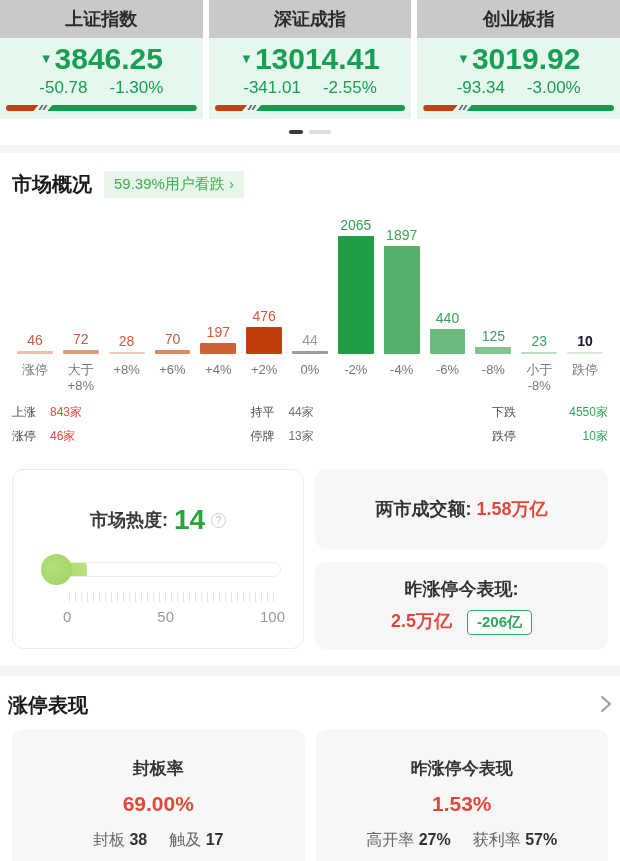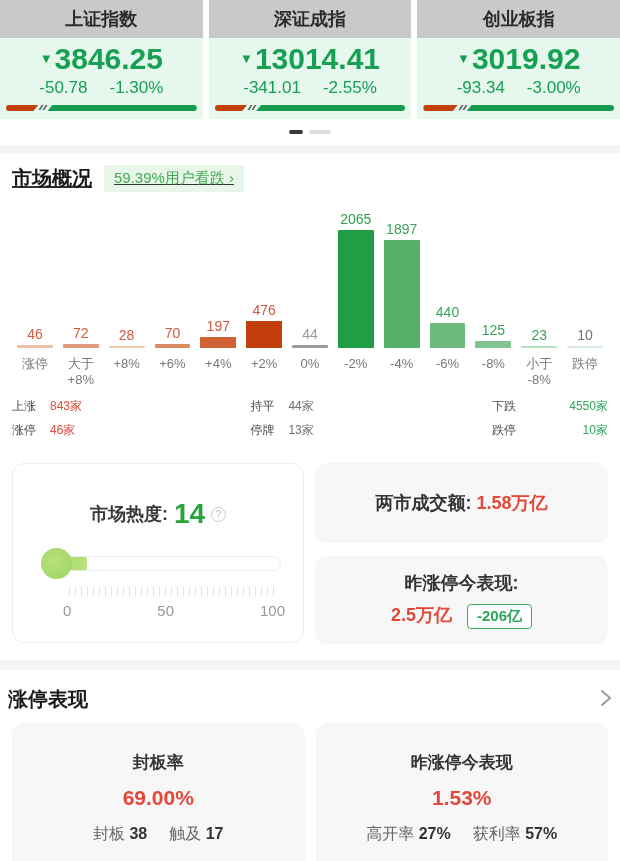--- a/index.html
+++ b/index.html
@@ -27,21 +27,21 @@
                  clip-path:polygon(5px 0,100% 0,100% 100%,0 100%); }
   
   .pager { height:26px; display:flex; align-items:center; justify-content:center; gap:6px; }
   .dash { height:4px; border-radius:2px; cursor:pointer; }
   .dash.active { width:14px; background:#3a3a3a; }
   .dash.idle { width:22px; background:#dcdcdc; }
   .divider { height:8px; background:#f4f4f4; }
   .divider.thick { height:10px; }
   
   .section { padding:0 12px; }
-  .sec-title-row { display:flex; align-items:center; margin-top:12px;text-decoration:underline; }
+  .sec-title-row { display:flex; align-items:center; margin-top:18px; }
   .sec-title { font-size:20px; font-weight:bold; color:#1a1a1a; }
   .badge-pill { margin-left:12px; background:#e8f6e9; color:#3fae53; font-size:15px; padding:4px 10px; border-radius:0; cursor:pointer; }
   .chart { display:flex; align-items:flex-end; margin-top:16px; height:140px; }
   .chart .col { flex:1; display:flex; flex-direction:column; align-items:center; justify-content:flex-end; margin:0 5px; }
   .chart .num { font-size:14px; margin-bottom:3px; }
   .chart .bar { width:100%; border-radius:1px; }
   .axis { display:flex; margin-top:8px; min-height:38px; }
   .axis .lab { flex:1; margin:0 2px; text-align:center; font-size:13px; color:#777; line-height:1.2; white-space:pre-line; }
   .stats { display:flex; margin-top:4px; font-size:12px; }
   .stats .s-col { display:flex; flex-direction:column; gap:7px; }
@@ -210,21 +210,21 @@
       </div>
       <div class="col">
         <div class="num" style="color: rgb(58, 162, 90);">125</div>
         <div class="bar" style="height: 7px; background: rgb(130, 197, 145);"></div>
       </div>
       <div class="col">
         <div class="num" style="color: rgb(58, 162, 90);">23</div>
         <div class="bar" style="height: 2px; background: rgb(183, 222, 191);"></div>
       </div>
       <div class="col">
-        <div class="num" style="color: #737373;">10</div>
+        <div class="num" style="color: #0f172a; font-weight: bold;">10</div>
         <div class="bar" style="height: 2px; background: rgb(213, 237, 218);"></div>
       </div>
     </div>
   <div class="axis">
       <div class="lab">涨停</div>
       <div class="lab">大于
 +8%</div>
       <div class="lab">+8%</div>
       <div class="lab">+6%</div>
       <div class="lab">+4%</div>

